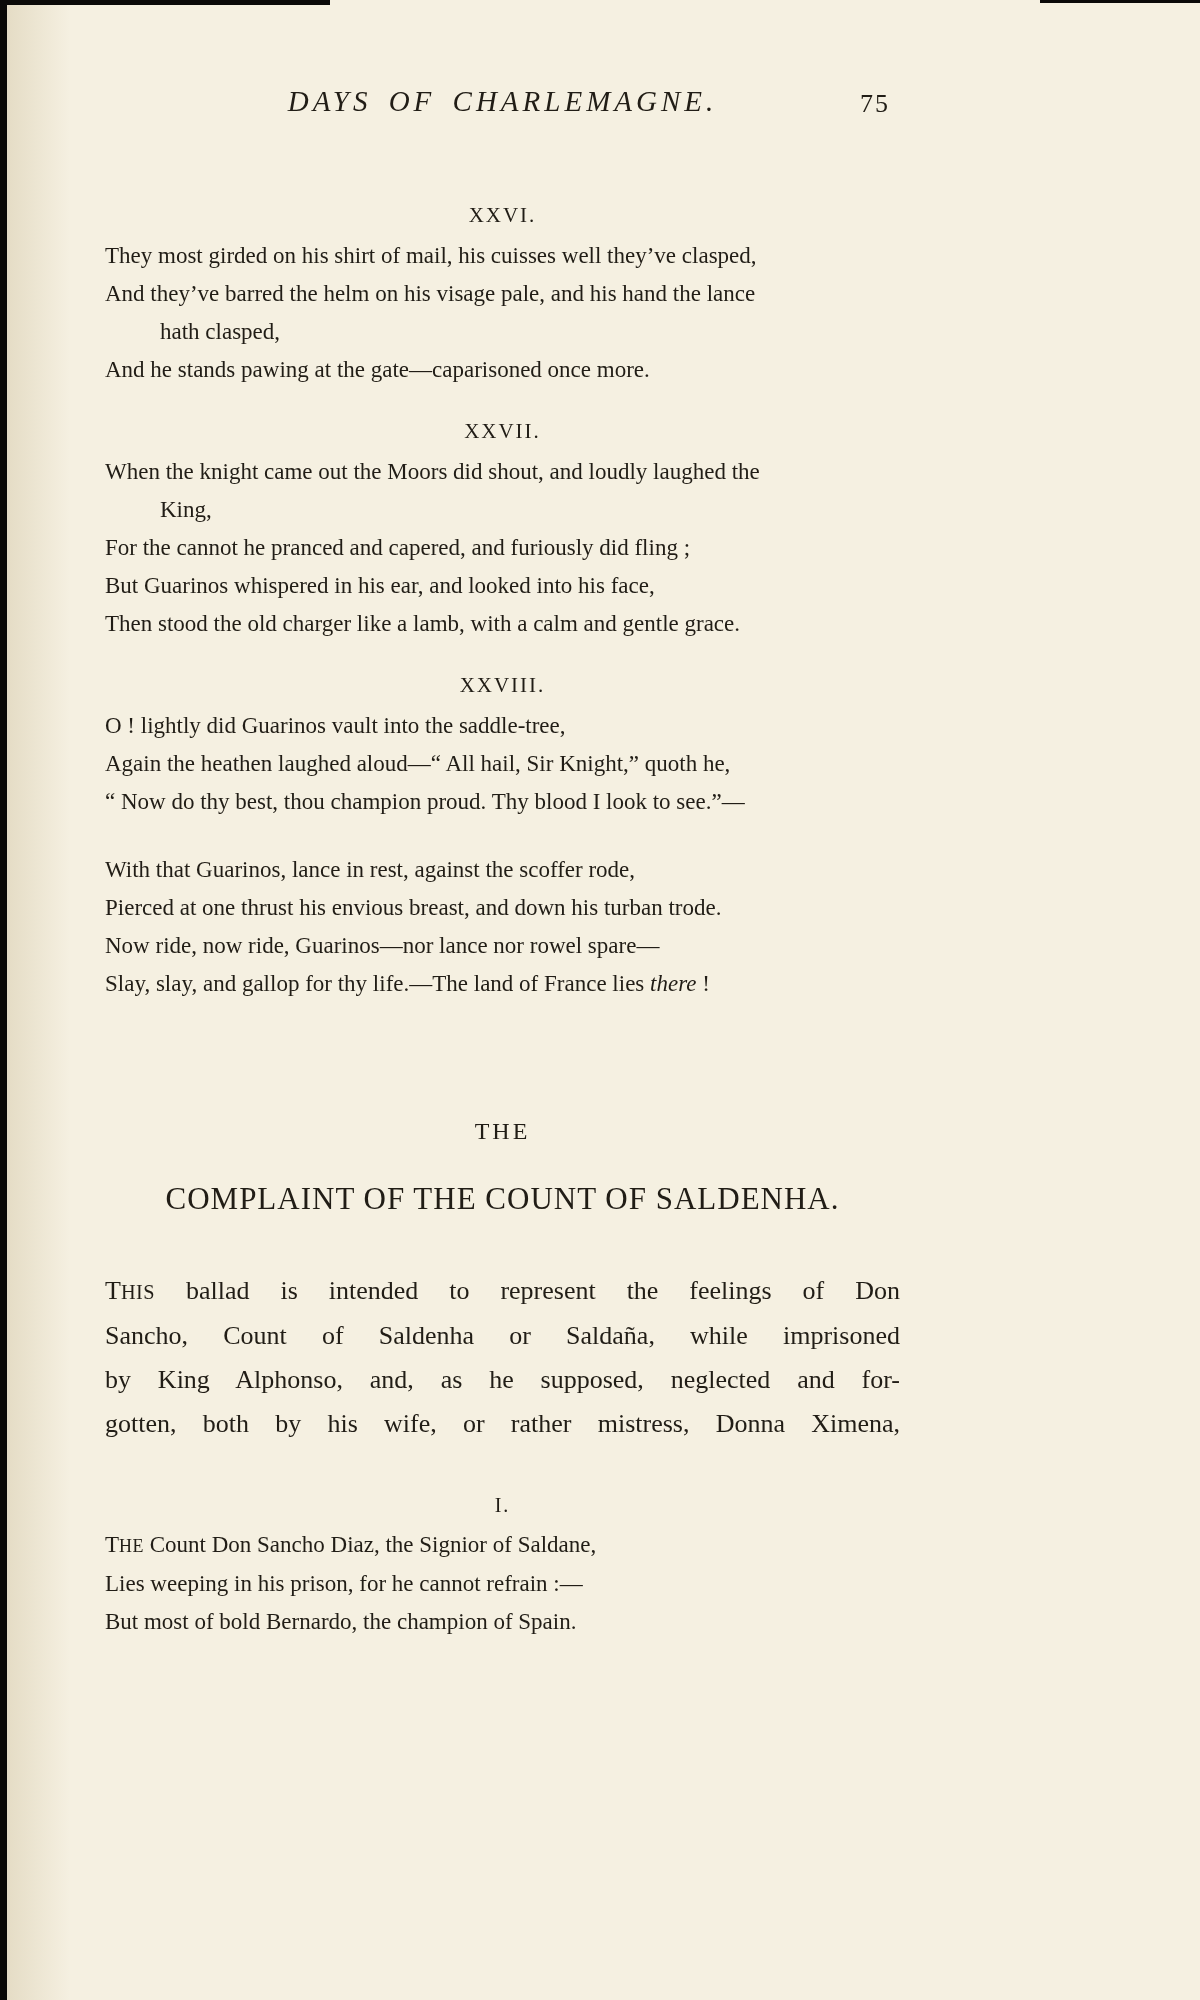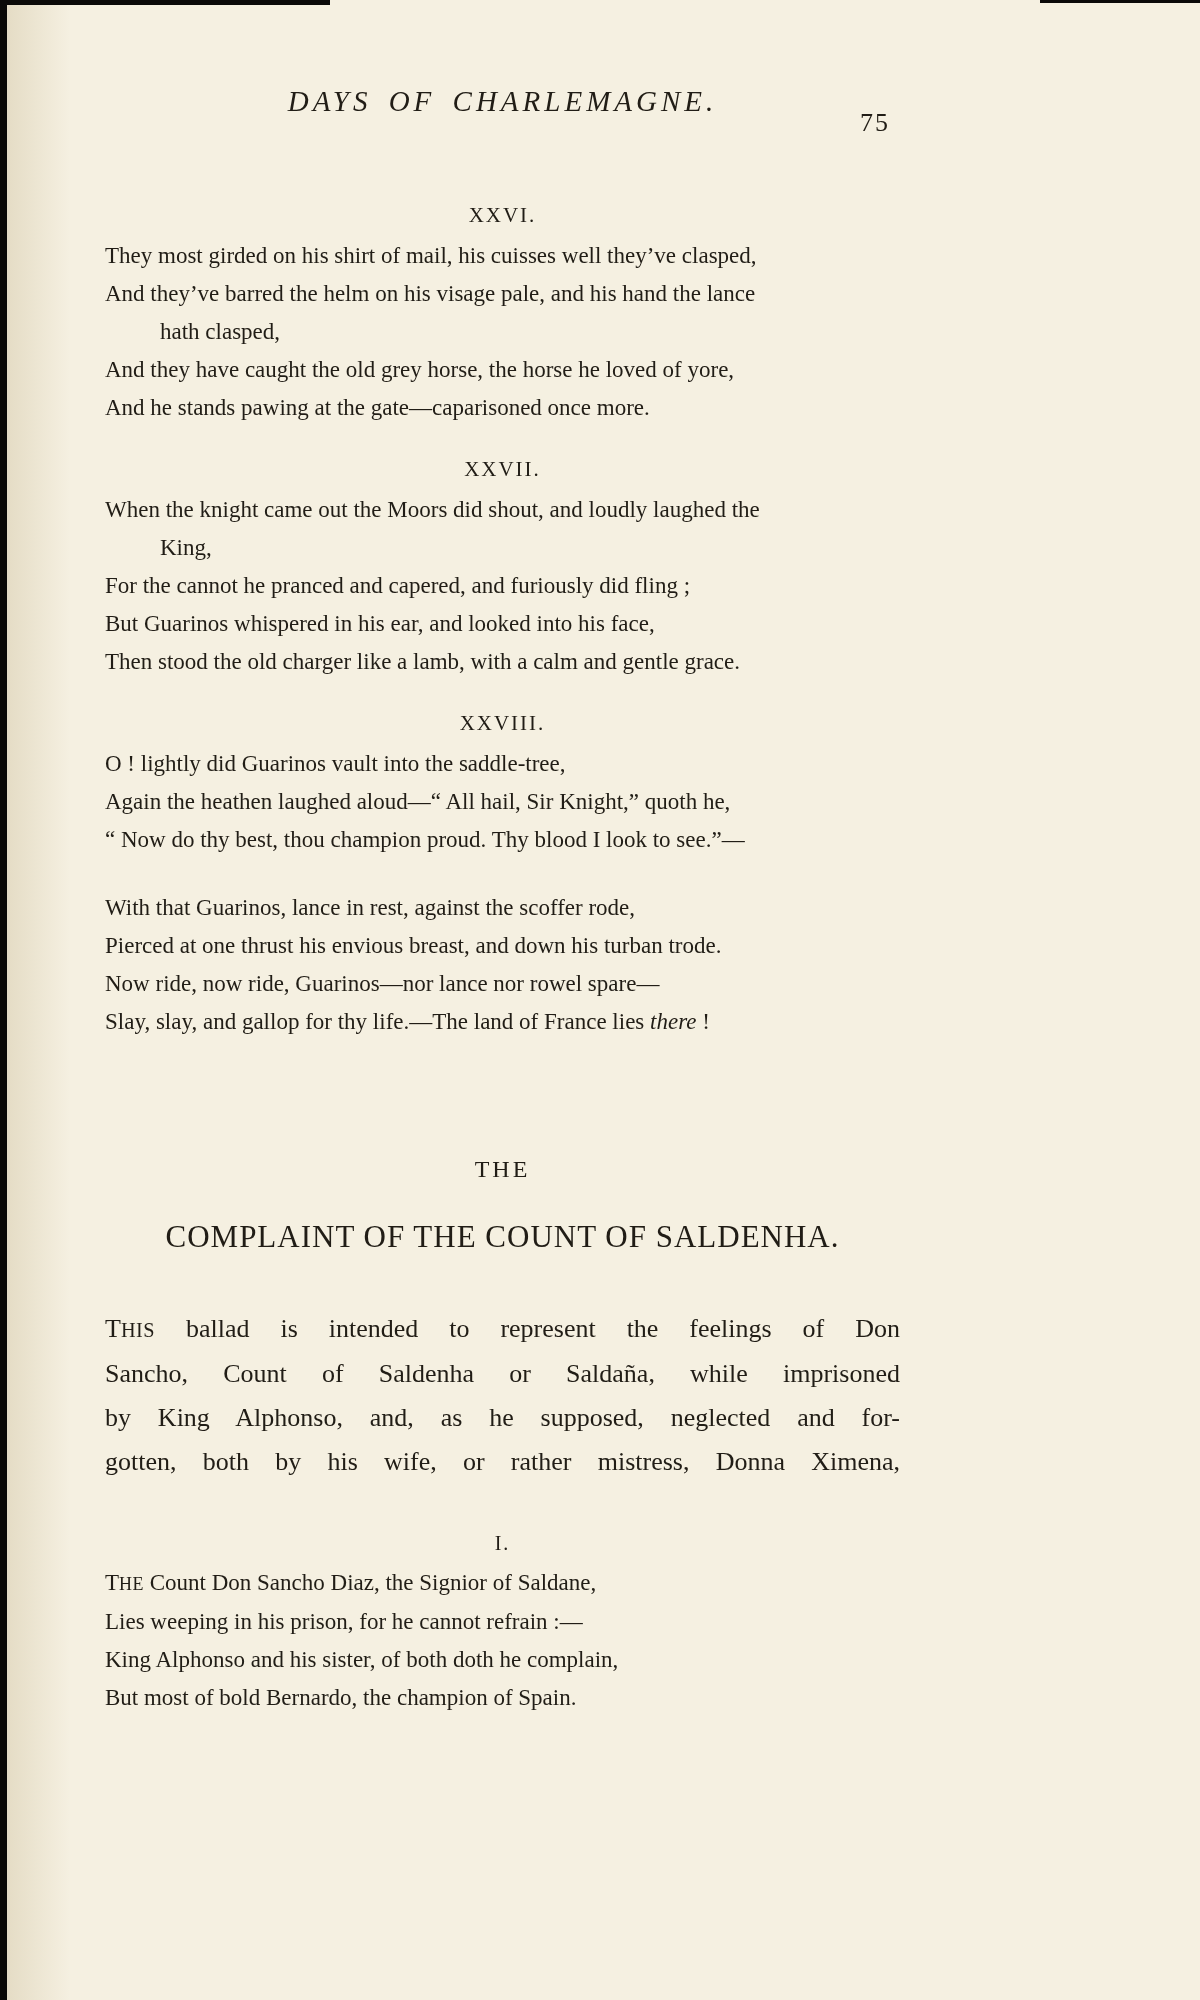--- a/index.html
+++ b/index.html
@@ -55,21 +55,21 @@
     transform: translateX(-50%);
     font-style: italic;
     font-size: 29px;
     letter-spacing: 4px;
     word-spacing: 6px;
     white-space: nowrap;
   }
   .page-number {
     position: absolute;
     right: 10px;
-    top: 23px;
+    top: 4px;
     font-size: 26px;
     letter-spacing: 2px;
   }
 
   
   .poem { margin-top: 78px; }
   .stanza { margin-bottom: 30px; }
   .stanza-number {
     text-align: center;
     font-size: 21px;
@@ -129,21 +129,20 @@
     <span class="running-title">DAYS OF CHARLEMAGNE.</span>
     <span class="page-number">75</span>
   </header>
 
   <section class="poem" id="stanzas">
       <div class="stanza">
         <div class="stanza-number">XXVI.</div>
         <div class="poem-line"><span>They most girded on his shirt of mail, his cuisses well they’ve clasped,</span></div>
         <div class="poem-line"><span>And they’ve barred the helm on his visage pale, and his hand the lance</span></div>
         <div class="poem-line indent"><span>hath clasped,</span></div>
-        <div class="poem-line"><span>And they have caught the old grey horse, the horse he loved of yore,</span></div>
         <div class="poem-line"><span>And he stands pawing at the gate—caparisoned once more.</span></div>
       </div>
       <div class="stanza">
         <div class="stanza-number">XXVII.</div>
         <div class="poem-line"><span>When the knight came out the Moors did shout, and loudly laughed the</span></div>
         <div class="poem-line indent"><span>King,</span></div>
         <div class="poem-line"><span>For the cannot he pranced and capered, and furiously did fling ;</span></div>
         <div class="poem-line"><span>But Guarinos whispered in his ear, and looked into his face,</span></div>
         <div class="poem-line"><span>Then stood the old charger like a lamb, with a calm and gentle grace.</span></div>
       </div>
@@ -168,19 +167,18 @@
         <div class="poem-line justified"><span>T</span><span class="smallcaps">HIS</span><span> ballad is intended to represent the feelings of Don</span></div>
         <div class="poem-line justified"><span>Sancho, Count of Saldenha or Saldaña, while imprisoned</span></div>
         <div class="poem-line justified"><span>by King Alphonso, and, as he supposed, neglected and for-</span></div>
         <div class="poem-line justified"><span>gotten, both by his wife, or rather mistress, Donna Ximena,</span></div>
       </div>
     <div class="second-poem" id="second-poem">
         <div class="stanza">
           <div class="stanza-number">I.</div>
           <div class="poem-line"><span>T</span><span class="smallcaps">HE</span><span> Count Don Sancho Diaz, the Signior of Saldane,</span></div>
           <div class="poem-line"><span>Lies weeping in his prison, for he cannot refrain :—</span></div>
-          <div class="poem-line"><span>King Alphonso and his sister, of both doth he complain,</span></div>
           <div class="poem-line"><span>But most of bold Bernardo, the champion of Spain.</span></div>
         </div>
       </div>
   </section>
 
 </div>
 
 </body></html>

